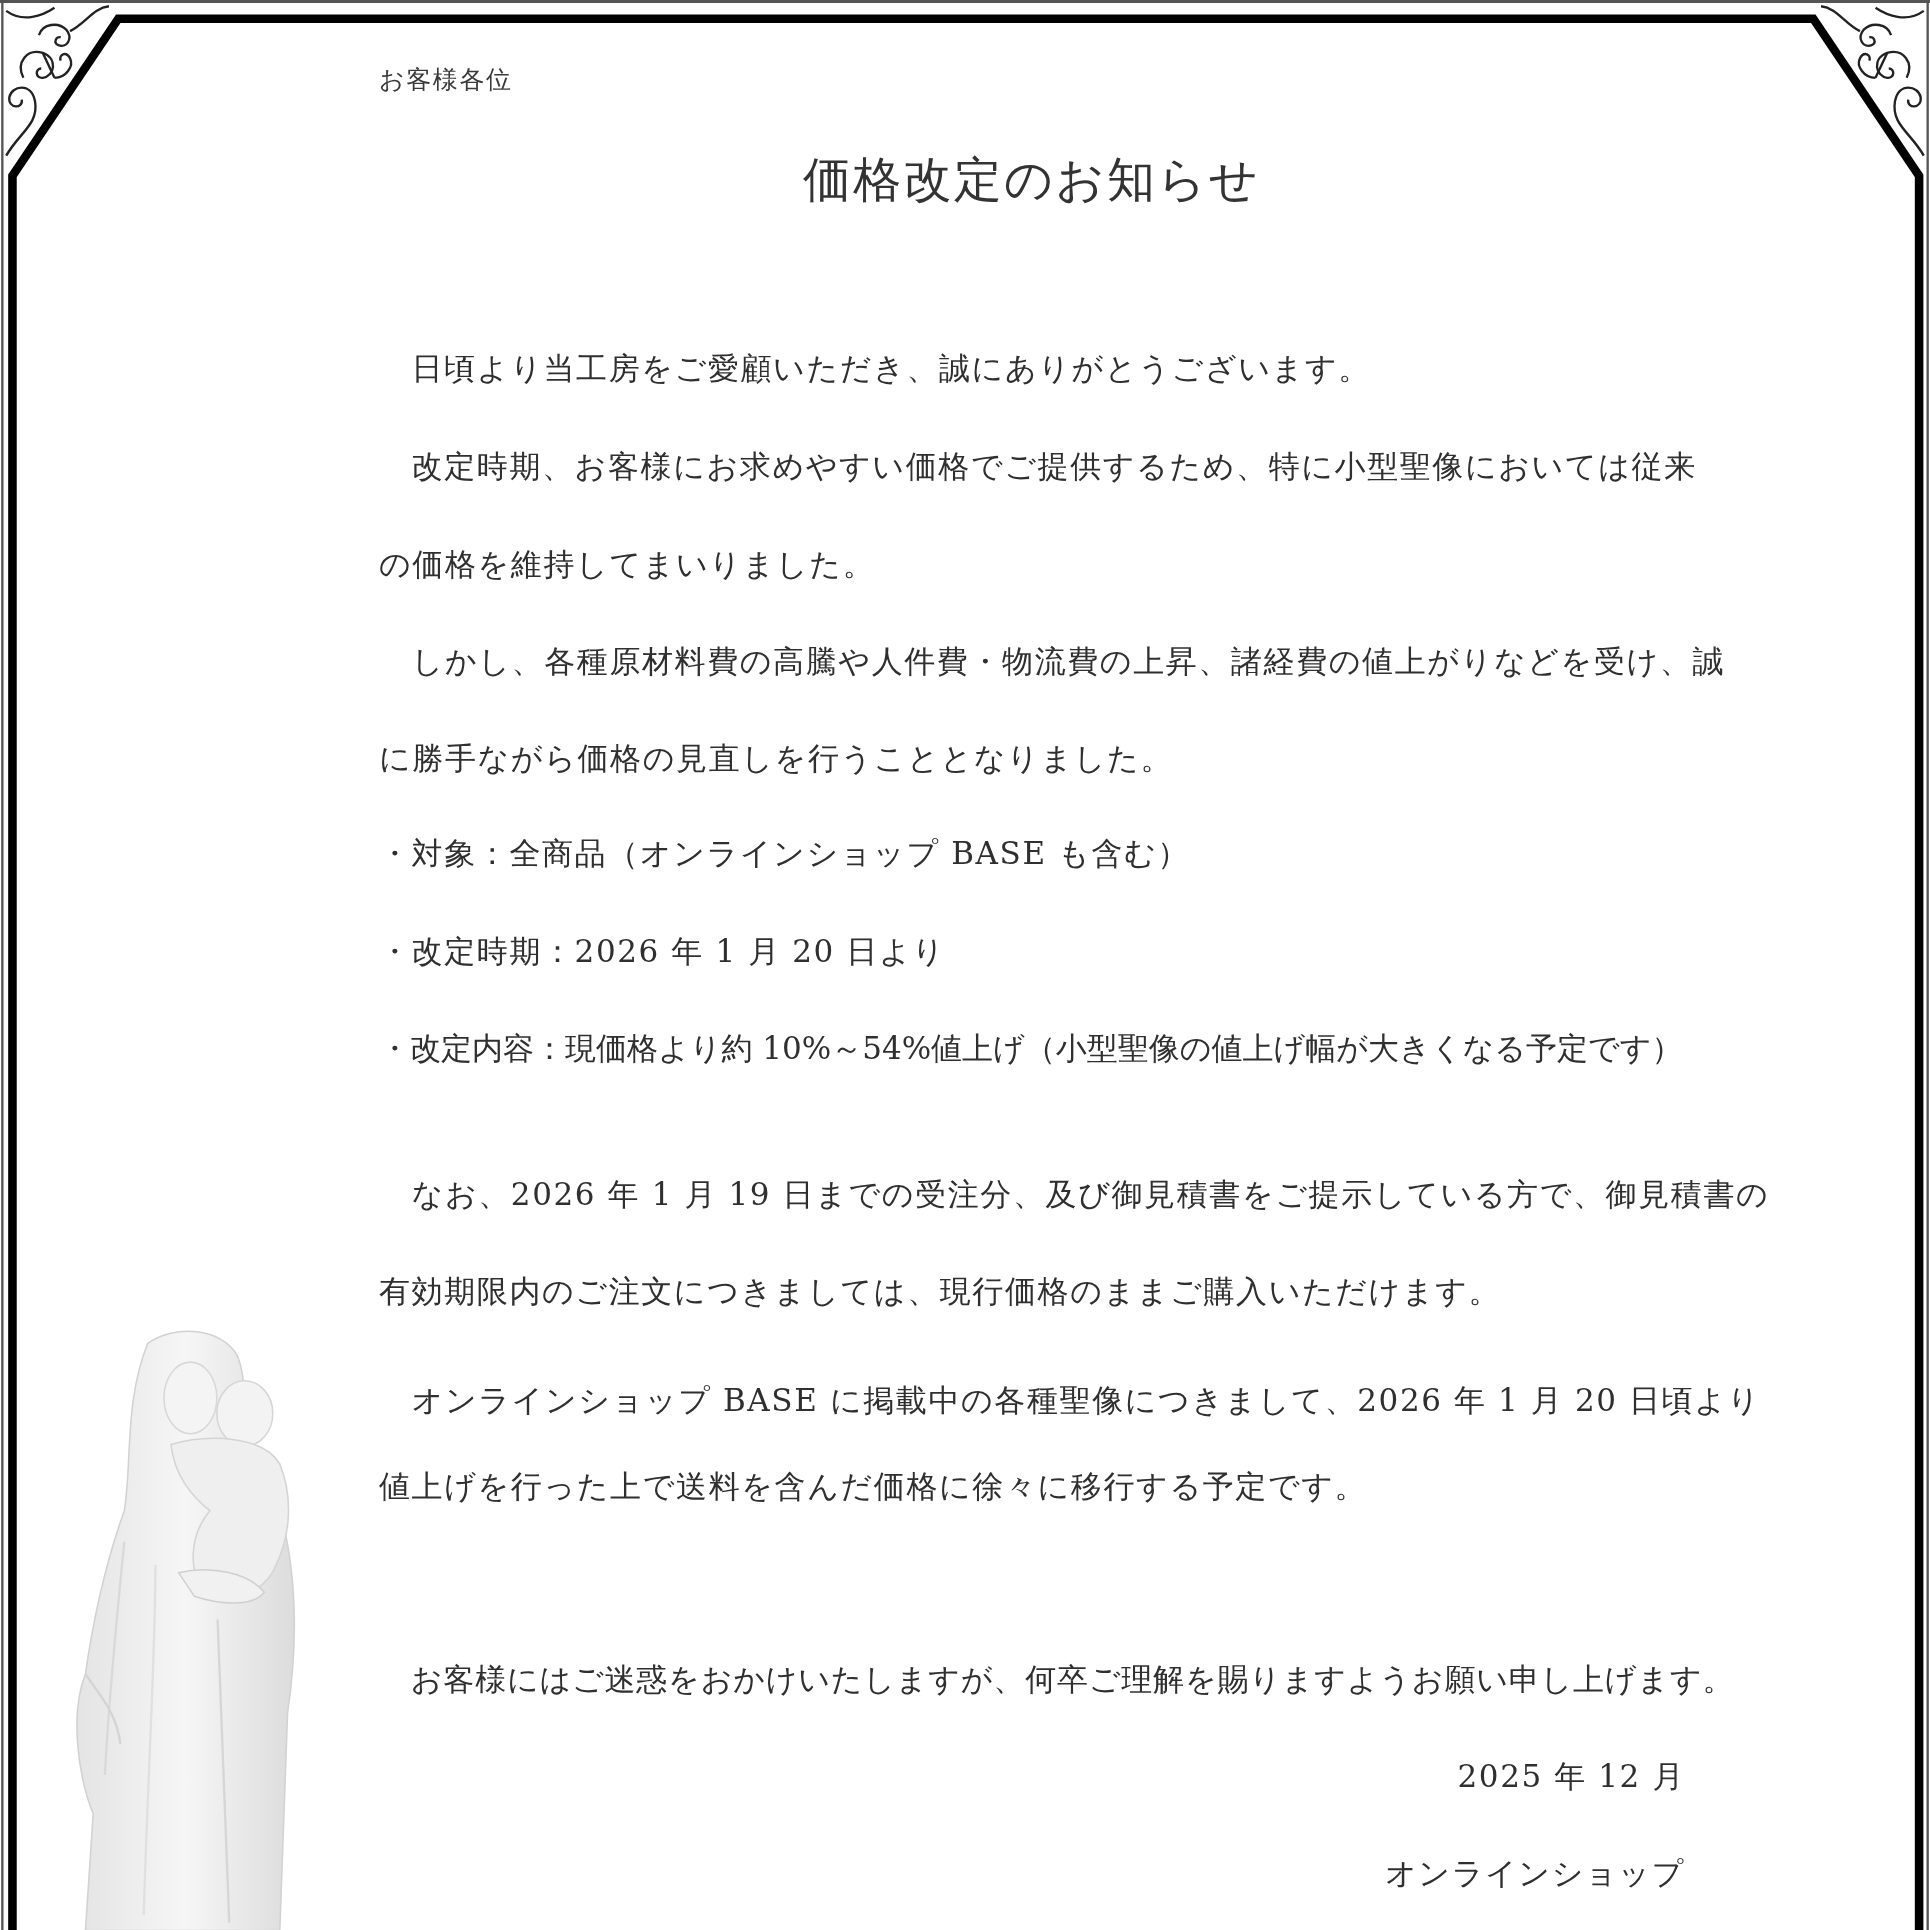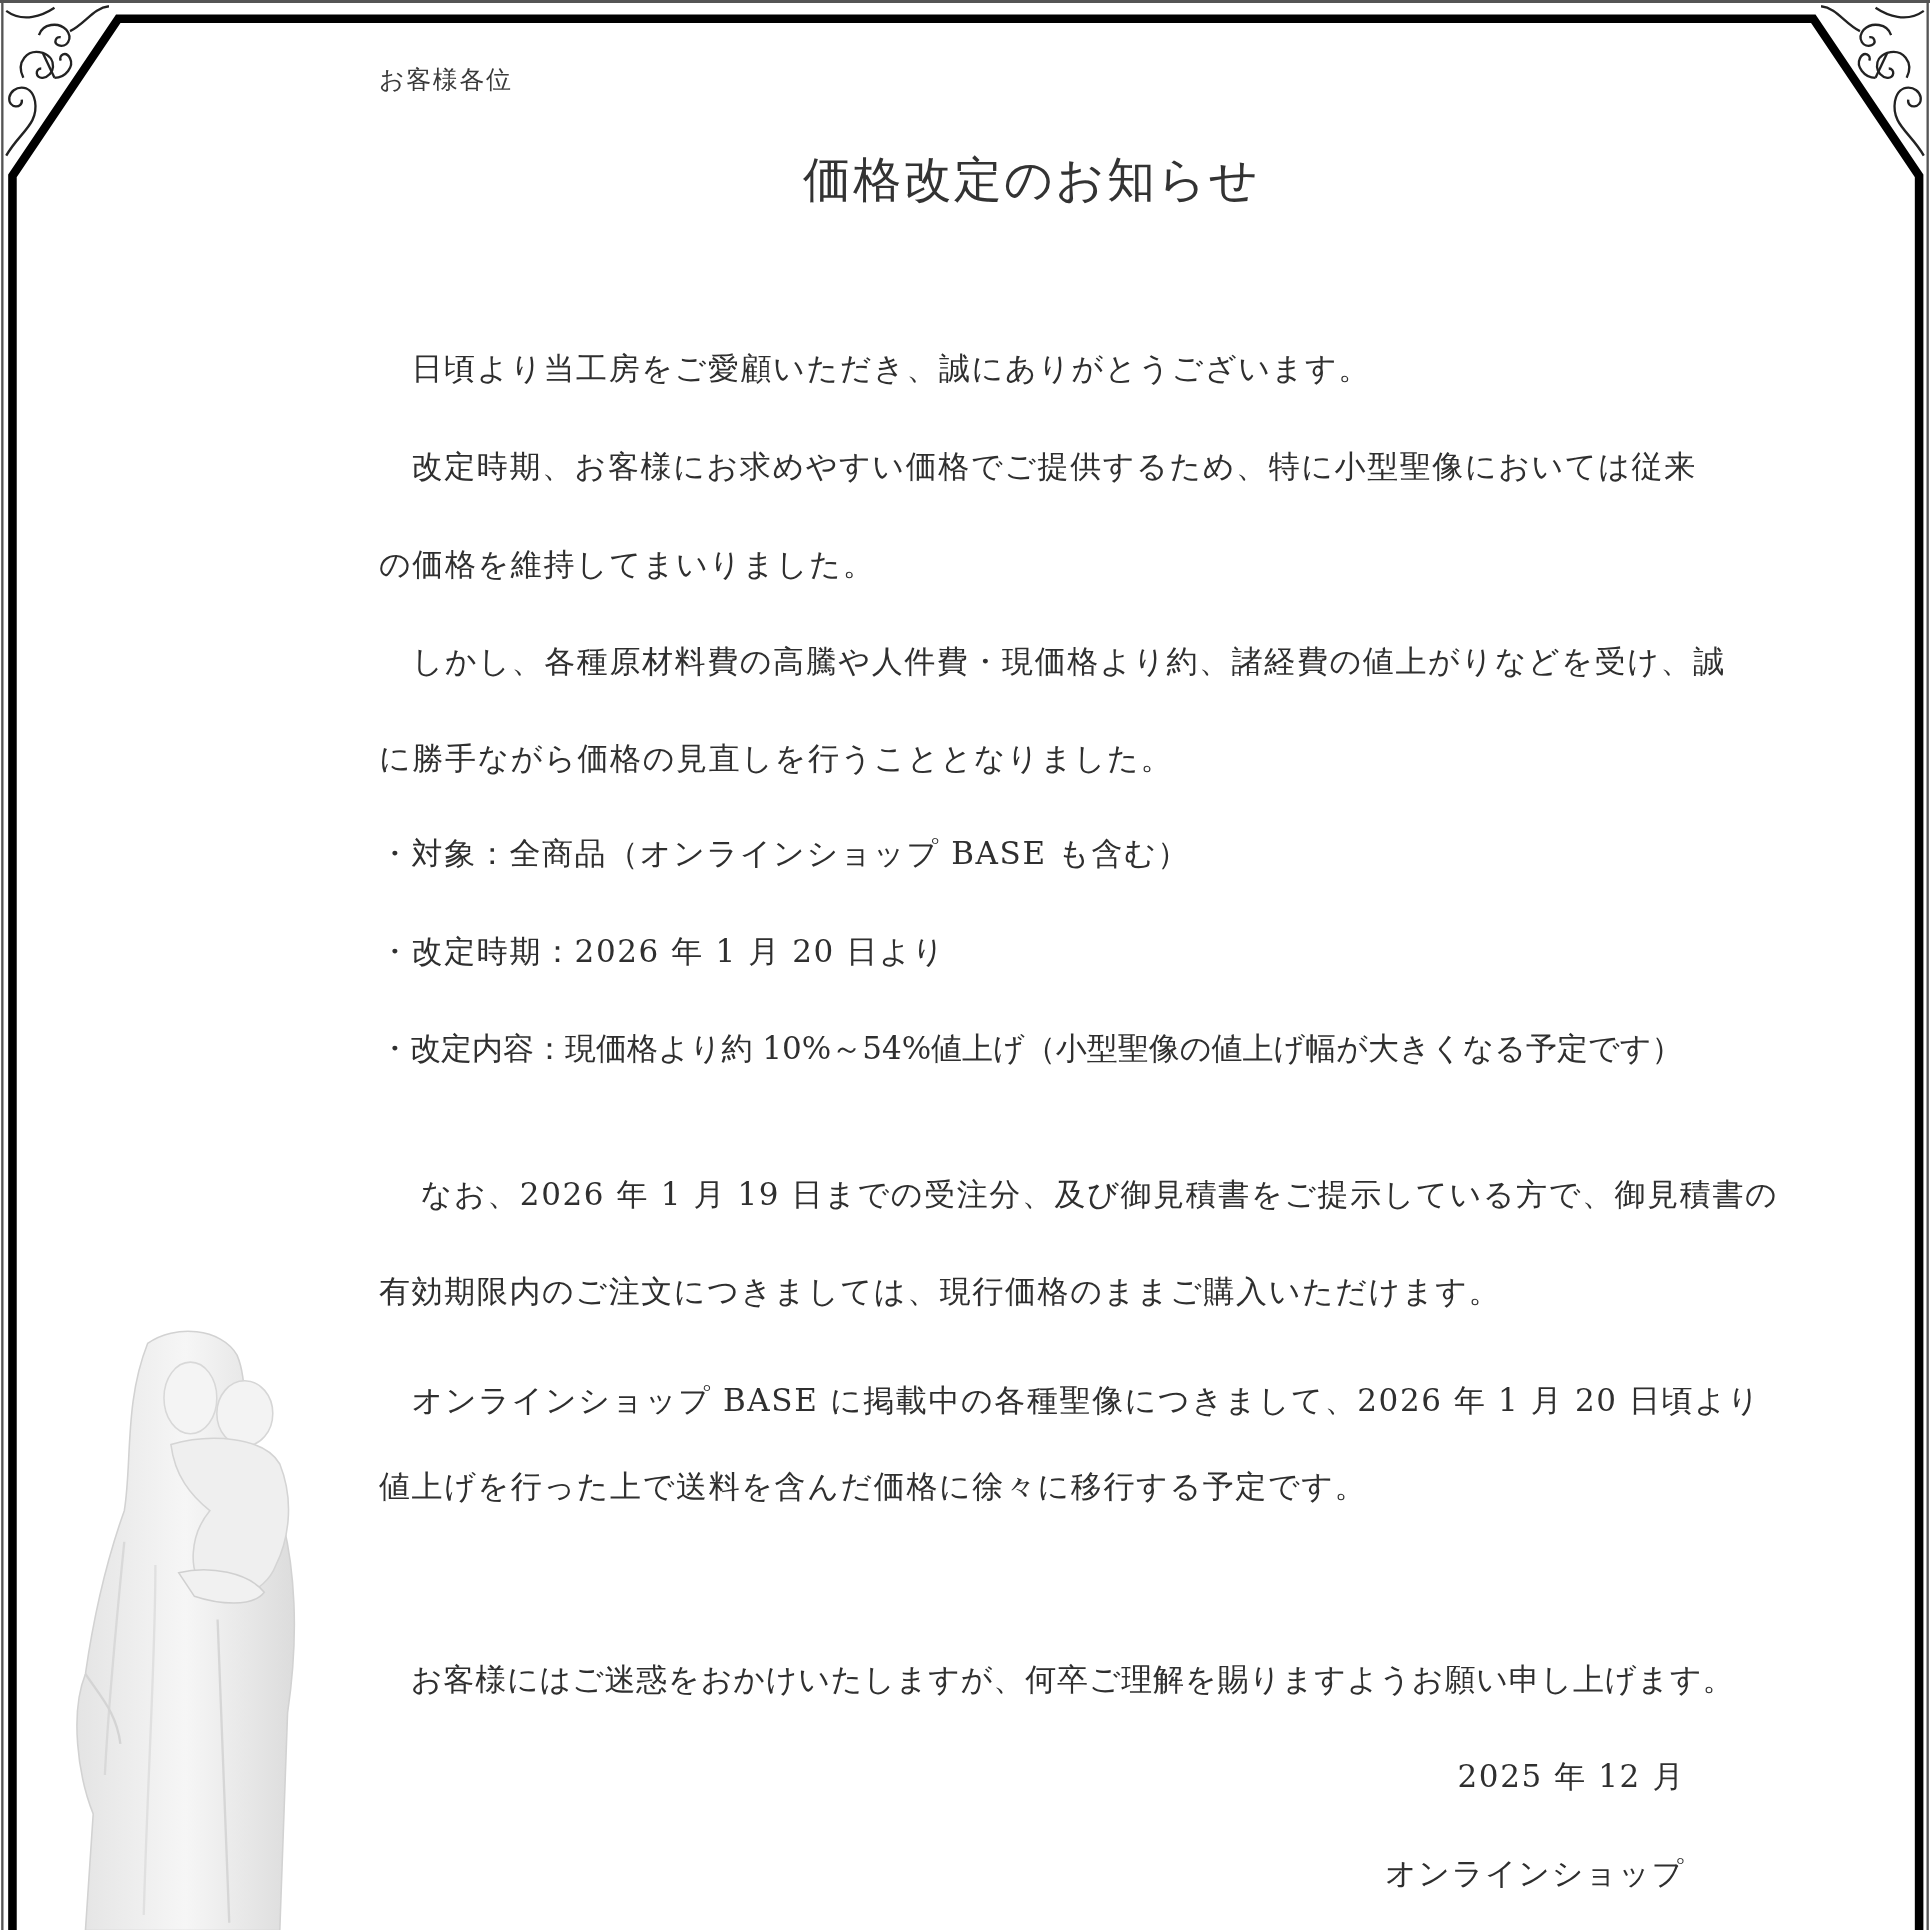--- a/index.html
+++ b/index.html
@@ -71,28 +71,28 @@
   <path d="M240,400 C245,520 250,650 255,790" stroke="#d6d6d6" stroke-width="3" fill="none"></path>
   <path d="M70,470 C90,500 110,520 115,560" stroke="#d4d4d4" stroke-width="3" fill="none"></path>
 </svg>
 
 <div class="text salutation">お客様各位</div>
 <div class="text title">価格改定のお知らせ</div>
 
 <div class="text" style="left:379px; top:346px;">　日頃より当工房をご愛顧いただき、誠にありがとうございます。</div>
 <div class="text" style="left:379px; top:444px;">　改定時期、お客様にお求めやすい価格でご提供するため、特に小型聖像においては従来</div>
 <div class="text" style="left:379px; top:542px;">の価格を維持してまいりました。</div>
-<div class="text" style="left:379px; top:639px;">　しかし、各種原材料費の高騰や人件費・現価格より約、諸経費の値上がりなどを受け、誠</div>
+<div class="text" style="left:379px; top:639px;">　しかし、各種原材料費の高騰や人件費・物流費の上昇、諸経費の値上がりなどを受け、誠</div>
 <div class="text" style="left:379px; top:736px;">に勝手ながら価格の見直しを行うこととなりました。</div>
 
 <div class="text" style="left:379px; top:831px;">・対象：全商品（オンラインショップ BASE も含む）</div>
 <div class="text" style="left:379px; top:929px;">・改定時期：2026 年 1 月 20 日より</div>
 <div class="text" style="left:379px; top:1026px; letter-spacing:0px;">・改定内容：現価格より約 10%～54%値上げ（小型聖像の値上げ幅が大きくなる予定です）</div>
 
-<div class="text" style="left:388px; top:1172px;">　なお、2026 年 1 月 19 日までの受注分、及び御見積書をご提示している方で、御見積書の</div>
+<div class="text" style="left:379px; top:1172px;">　なお、2026 年 1 月 19 日までの受注分、及び御見積書をご提示している方で、御見積書の</div>
 <div class="text" style="left:379px; top:1269px;">有効期限内のご注文につきましては、現行価格のままご購入いただけます。</div>
 <div class="text" style="left:379px; top:1367px;margin-top:11px;">　オンラインショップ BASE に掲載中の各種聖像につきまして、2026 年 1 月 20 日頃より</div>
 <div class="text" style="left:379px; top:1464px;">値上げを行った上で送料を含んだ価格に徐々に移行する予定です。</div>
 
 <div class="text" style="left:379px; top:1657px; letter-spacing:0.8px;">　お客様にはご迷惑をおかけいたしますが、何卒ご理解を賜りますようお願い申し上げます。</div>
 
 <div class="text right" style="left:1245px; width:440px; top:1754px;">2025 年 12 月</div>
 <div class="text right" style="left:1245px; width:440px; top:1851px;">オンラインショップ</div>
 
 

